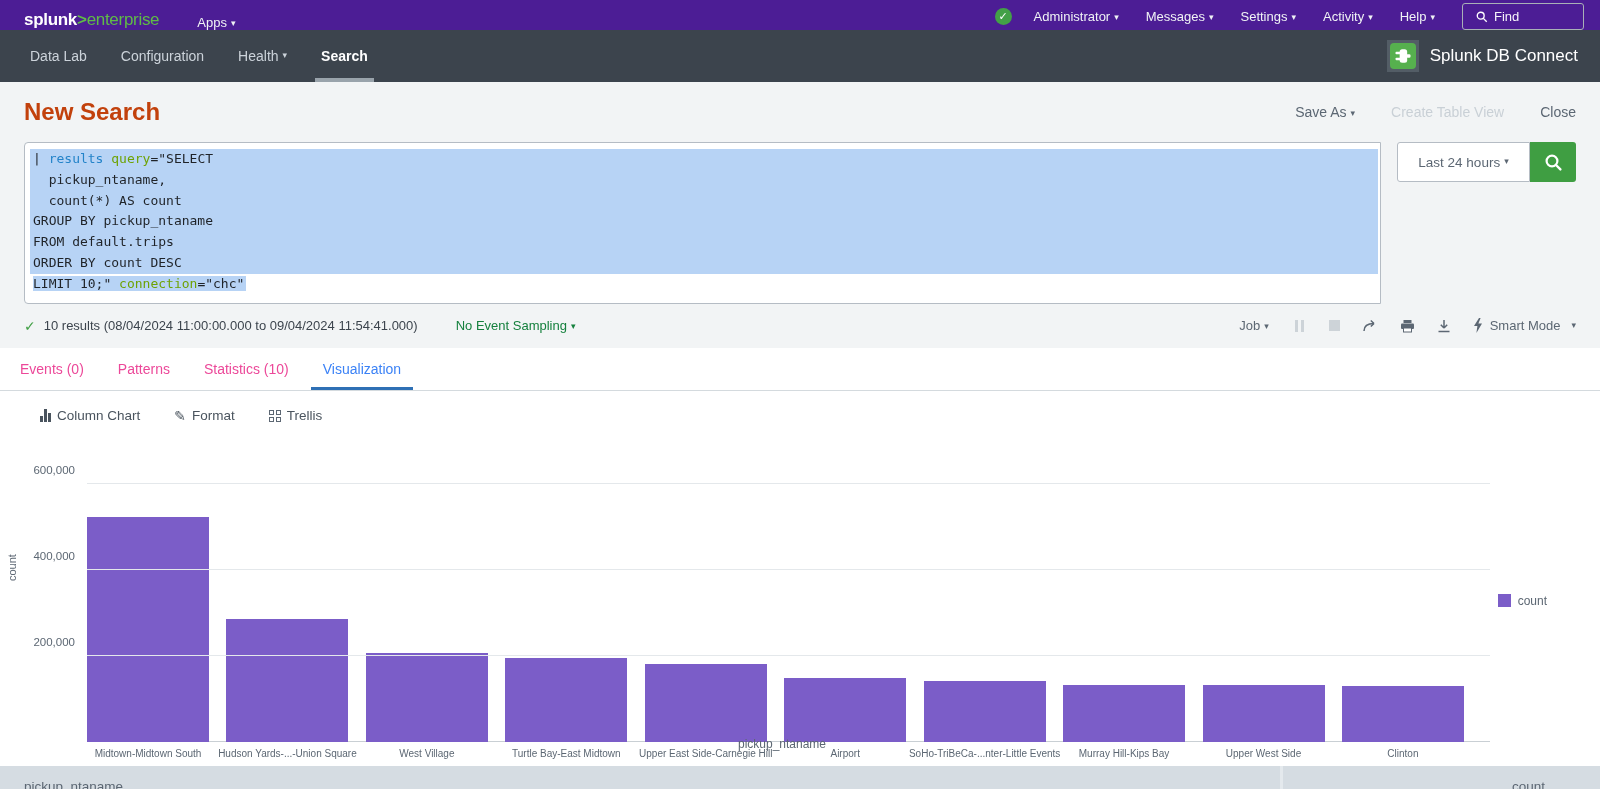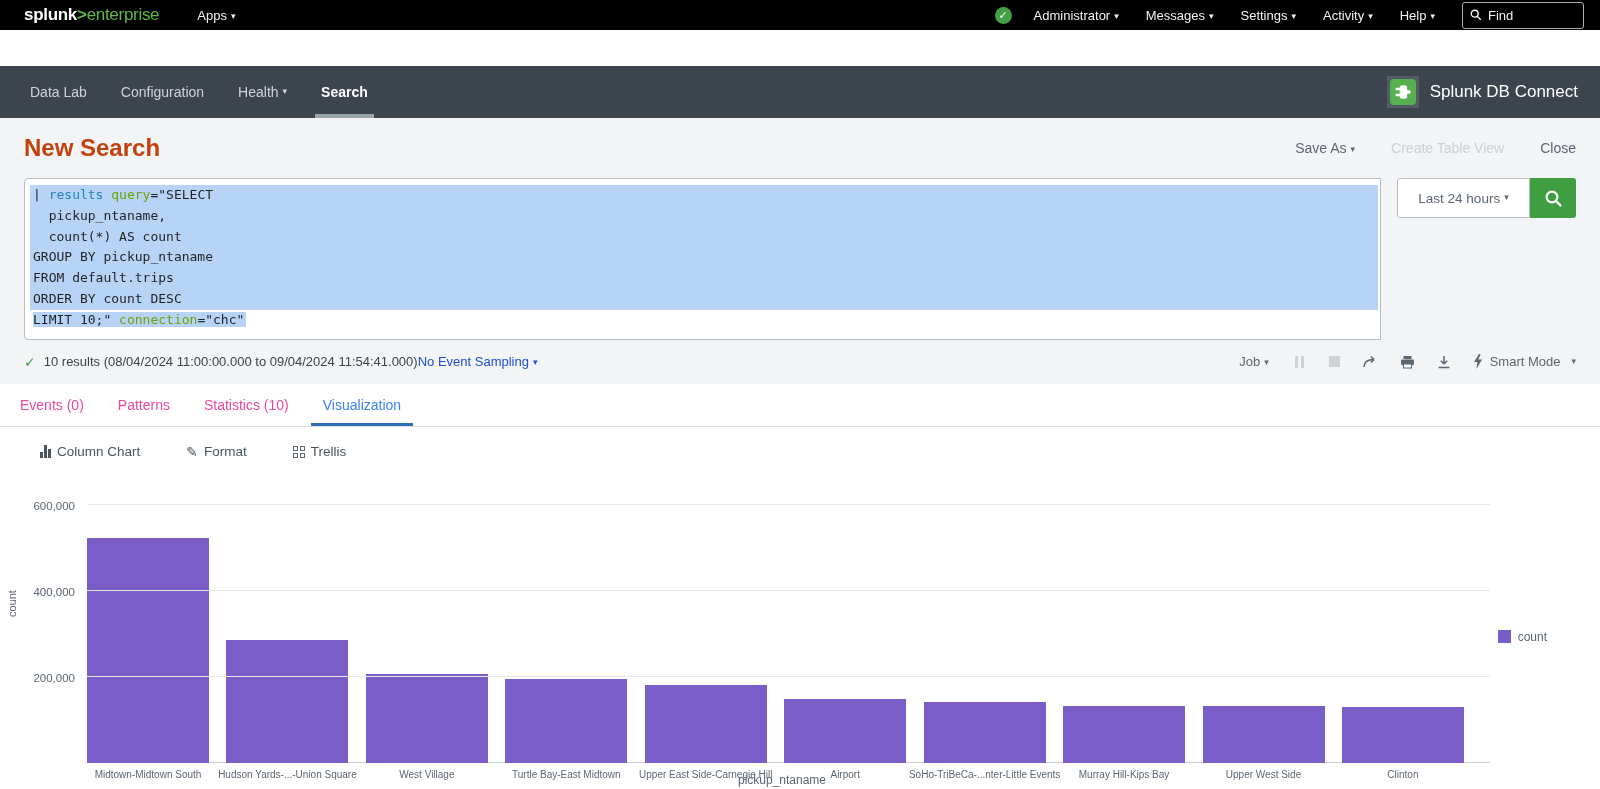--- a/index.html
+++ b/index.html
@@ -1,39 +1,39 @@
 <!DOCTYPE html>
 <html><head>
 <meta charset="utf-8">
 <style>
   * { margin:0; padding:0; box-sizing:border-box; }
   html,body { width:1600px; height:789px; overflow:hidden; background:#fff;
     font-family:"Liberation Sans","DejaVu Sans",sans-serif; }
   .caret { font-size:9px; margin-left:4px; position:relative; top:-1px; display:inline-block; }
 
   
-  .topbar { height:30px; background:#000000; display:flex; align-items:center; color:#fff; }
+  .topbar { height:30px; background:#4c1d95; display:flex; align-items:flex-end; color:#fff; }
   .logo { margin-left:24px; font-size:17px; letter-spacing:-0.3px; white-space:nowrap; }
   .logo .brand { font-weight:bold; color:#fff; }
   .logo .gt { color:#5fbb46; font-weight:bold; }
   .logo .product { color:#5fbb46; font-weight:normal; }
   .apps { margin-left:38px; font-size:13px; color:#f0f3f5; cursor:pointer; }
   .topbar-right { margin-left:auto; display:flex; align-items:center; margin-right:16px; }
   .status-dot { width:17px; height:17px; border-radius:50%; background:#43a047; color:#fff;
     font-size:11px; line-height:17px; text-align:center; margin-right:22px; }
   .tb-menu { font-size:13px; color:#f0f3f5; margin-right:27px; cursor:pointer; white-space:nowrap; }
   .find-box { width:122px; height:27px; border:1px solid #a9b0b7; border-radius:3px;
-    display:flex; align-items:center; padding:0 7px; }
+    display:flex; align-items:center; padding:0 13px; }
   .find-box svg { flex:0 0 auto; margin-right:6px; }
   .find-box input { background:transparent; border:none; outline:none; color:#fff; width:80px;
     font-size:13px; font-family:inherit; }
   .find-box input::placeholder { color:#fff; opacity:.95; }
 
   
-  .appnav { height:52px; background:#3c444d; display:flex; align-items:stretch;margin-top:36px; }
+  .appnav { height:52px; background:#3c444d; display:flex; align-items:stretch; }
   .appnav-left { display:flex; margin-left:24px; }
   .nav-item { display:flex; align-items:center; padding:0 6px; margin-right:22px; font-size:14px;
     color:#ccd3da; position:relative; cursor:pointer; white-space:nowrap; }
   .nav-item.active { color:#fff; font-weight:bold;text-align:right; }
   .nav-item.active::after { content:""; position:absolute; left:0; right:0; bottom:0; height:4px; background:#99a3ab; }
   .appnav-right { margin-left:auto; margin-right:22px; display:flex; align-items:center; gap:11px; }
   .db-tile { width:32px; height:32px; background:#535d66; display:flex; align-items:center; justify-content:center; }
   .db-icon { width:26px; height:26px; background:#56b04e; border-radius:4px; display:flex;
     align-items:center; justify-content:center; }
   .app-title { color:#fff; font-size:17px; white-space:nowrap; }
@@ -59,49 +59,49 @@
   .time-btn { margin-left:16px; width:133px; height:40px; background:#fff; border:1px solid #b5bcc4;
     border-radius:3px 0 0 3px; display:flex; align-items:center; justify-content:center;
     font-size:13.5px; color:#5c6773; cursor:pointer; white-space:nowrap; }
   .search-btn { width:46px; height:40px; background:#3f9e42; border-radius:0 3px 3px 0;
     display:flex; align-items:center; justify-content:center; cursor:pointer; border:none; }
 
   
   .results-bar { background:#f2f4f5; height:44px; padding:0 24px; display:flex; align-items:center;
     font-size:13px; color:#3c444d; }
   .res-check { color:#43a047; font-size:14px; margin-right:8px; }
-  .sampling { color:#1d4ed8; cursor:pointer; }
+  .sampling { margin-left:38px; color:#15803d; cursor:pointer; }
   .results-right { margin-left:auto; display:flex; align-items:center; color:#5c6773; }
   .job-menu { font-size:13px; margin-right:26px; cursor:pointer; }
   .icon-btn { display:flex; align-items:center; margin-right:22px; cursor:pointer; }
   .pause-icon span { display:inline-block; width:3px; height:12px; background:#cdd3d8; margin-right:3px; }
   .stop-icon { width:11px; height:11px; background:#cdd3d8; }
   .smart { display:flex; align-items:center; gap:7px; font-size:13px; cursor:pointer; white-space:nowrap; }
 
   
   .tabs-bar { background:#fff; border-bottom:1px solid #d4dade; height:43px; padding:0 8px;
     display:flex; align-items:stretch; }
   .tab { display:flex; align-items:center; padding:0 12px; margin-right:10px; font-size:14px;
     color:#ec4899; position:relative; cursor:pointer; white-space:nowrap; }
   .tab.active { color:#3b82f6; font-weight:normal; }
   .tab.active::after { content:""; position:absolute; left:0; right:0; bottom:0; height:3px; background:#2e70b5; }
 
   
   .viz-toolbar { background:#fff; height:50px; padding-left:40px; display:flex; align-items:center;
-    gap:46px; font-size:13.5px; color:#4a545e; }
+    gap:34px; font-size:13.5px; color:#4a545e; }
   .viz-item { display:flex; align-items:center; gap:6px; cursor:pointer; white-space:nowrap; }
   .colchart-icon { display:inline-flex; align-items:flex-end; gap:1px; height:13px; }
   .colchart-icon span { width:3px; background:#4a545e; display:inline-block; }
   .pencil { font-size:14px; color:#4a545e; }
   .trellis-icon { display:inline-grid; grid-template-columns:5px 5px; grid-gap:2px; }
   .trellis-icon span { width:5px; height:5px; border:1px solid #5c6773; display:block; }
 
   
   .chart-section { position:relative; height:315px; background:#fff; }
-  .plot { position:absolute; left:87px; top:15px; width:1390px; height:271px;text-decoration:underline; }
+  .plot { position:absolute; left:87px; top:30px; width:1390px; height:271px;text-decoration:underline; }
   .gridline { position:absolute; left:0; right:-13px; height:1px; background:#e4e8eb; }
   .baseline { position:absolute; left:0; right:-13px; bottom:0; height:1px; background:#c9cfd4; }
   .yticks { position:absolute; left:0; top:15px; width:75px; height:271px; }
   .ytick { position:absolute; right:0; font-size:11.5px; color:#5c6773; white-space:nowrap; }
   .y-title { position:absolute; left:6px; top:140px; transform:rotate(-90deg); transform-origin:left top;
     font-size:11px; color:#5c6773; }
   .bars { position:absolute; left:0; right:13px; top:0; bottom:0; display:flex;
     align-items:flex-end; justify-content:space-between; }
   .bar-slot { width:122px; height:100%; display:flex; align-items:flex-end; position:relative; }
   .bar { width:100%; background:#7b5dc8; }

